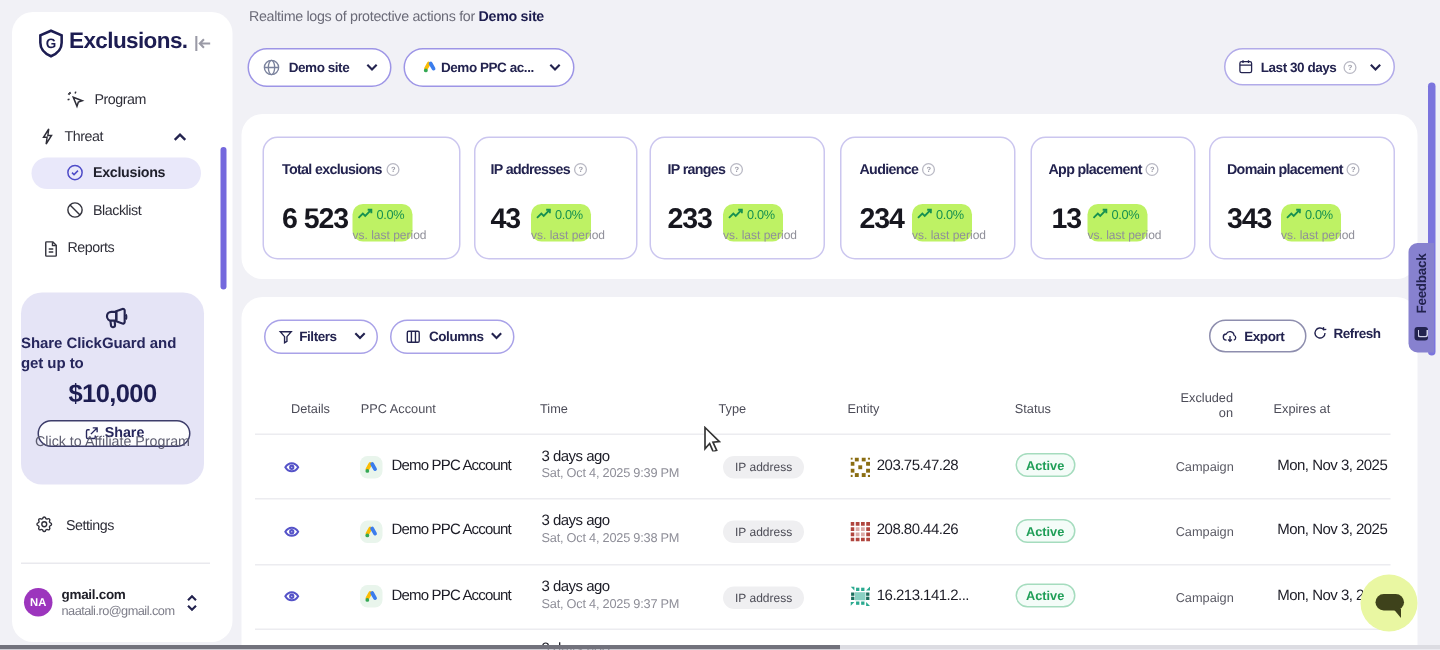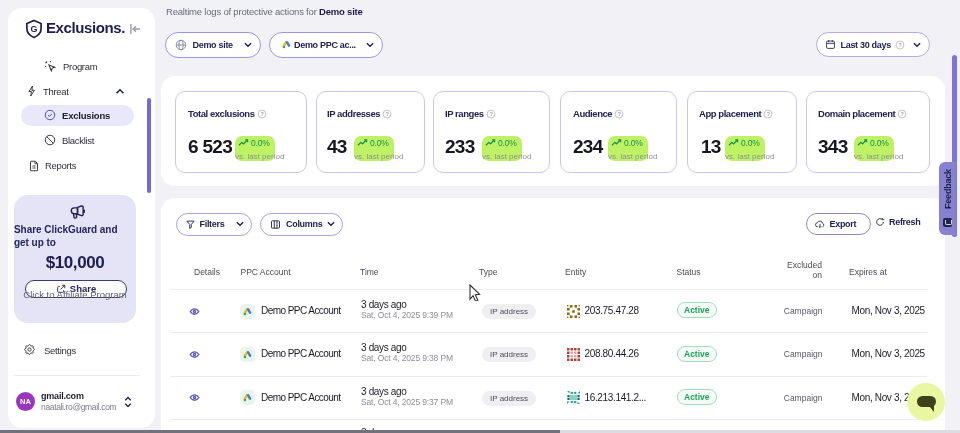--- a/index.html
+++ b/index.html
@@ -7,21 +7,21 @@
 svg{display:block}
 
 #sidebar{left:8px;top:8px;width:147px;height:420px;background:#fff;border-radius:14px}
 #sidethumb{left:147px;top:98px;width:4px;height:95px;background:#7468dd;border-radius:2px}
 .navtxt{position:absolute;font-size:9.5px;letter-spacing:-.3px;color:#2e2e38;line-height:11px}
 
 .chip{position:absolute;background:#fff;border:1px solid #9d95e6;border-radius:13px;display:flex;align-items:center;font-size:9px;font-weight:bold;letter-spacing:-.3px;color:#23234f;white-space:nowrap}
 
 #statpanel{left:161px;top:76px;width:784px;height:110px;background:#fff;border-radius:14px}
 .scard{position:absolute;top:91px;height:80px;background:#fff;border:1px solid #cbc6ef;border-radius:10px}
-.stitle{position:absolute;top:108px;font-size:9.5px;font-weight:bold;letter-spacing:-.45px;color:#23234f;display:flex;align-items:flex-end;white-space:nowrap;line-height:11px}
+.stitle{position:absolute;top:108px;font-size:9.5px;font-weight:bold;letter-spacing:-.45px;color:#23234f;display:flex;align-items:flex-start;white-space:nowrap;line-height:11px}
 .snum{position:absolute;top:135.5px;font-size:19px;font-weight:bold;color:#17171f;letter-spacing:-.7px;line-height:22px}
 .spill{position:absolute;top:136px;height:13px;background:#bef264;border-radius:7px;display:flex;align-items:center;padding:0 5px 12px 3px;font-size:8.5px;font-weight:normal;color:#179150;letter-spacing:-.2px}
 .svs{position:absolute;top:151.5px;font-size:8px;color:#8f8f99;white-space:nowrap}
 
 #tablepanel{left:161px;top:198px;width:784px;height:232px;background:#fff;border-radius:14px 14px 0 0;overflow:hidden}
 .th{position:absolute;font-size:8.5px;color:#4c4c58;white-space:nowrap;line-height:10px}
 .hr{position:absolute;left:170px;width:757px;height:1px;background:#ececf0}
 .row{position:absolute;left:0;width:960px;height:43px}
 .cd{position:absolute;font-size:10px;letter-spacing:-.35px;color:#1c1c26;white-space:nowrap;line-height:11.5px}
 .cg{position:absolute;font-size:8.5px;letter-spacing:-.15px;color:#8e8e98;white-space:nowrap;line-height:10px}

